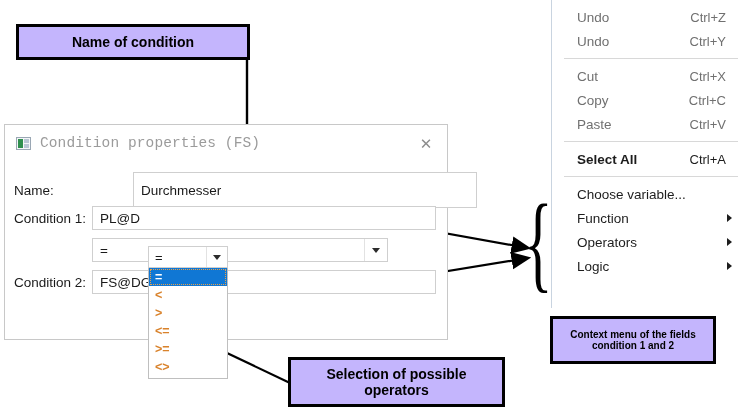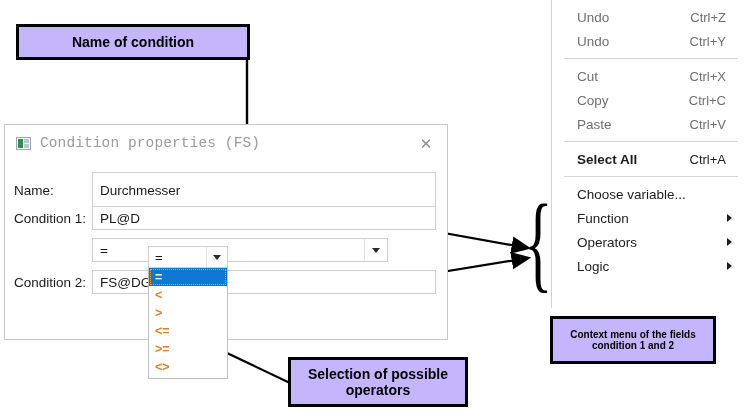--- a/index.html
+++ b/index.html
@@ -21,21 +21,21 @@
     color:#000000;
     font-weight:bold;
     display:flex;
     align-items:center;
     justify-content:center;
     text-align:center;
     line-height:1.15;
     box-sizing:border-box;
   }
   #callout-name{left:16px;top:24px;width:234px;height:36px;font-size:14px;}
-  #callout-operators{left:288px;top:357px;width:180px;height:50px;font-size:14px;}
+  #callout-operators{left:288px;top:357px;width:217px;height:50px;font-size:14px;}
   #callout-context{left:550px;top:316px;width:166px;height:48px;font-size:10px;}
 
   
   .dialog{
     position:absolute;
     left:4px;top:124px;width:444px;height:216px;
     background:#ffffff;
     border:1px solid #c8c8c8;
     box-sizing:border-box;
   }
@@ -62,21 +62,21 @@
   }
   .form-row{position:absolute;display:flex;align-items:center;justify-content:flex-end;}
   .lbl{font-size:13.5px;color:#1a1a1a;}
   .tbox{
     background:#ffffff;border:1px solid #cfcfcf;box-sizing:border-box;
     display:flex;align-items:center;padding-left:7px;
     font-size:13.5px;color:#1a1a1a;
   }
   #row-name{left:14px;top:172px;}
   #row-name .lbl{width:78px;}
-  #row-name .tbox{width:344px;height:36px;}
+  #row-name .tbox{width:344px;height:36px;margin-left:41px;}
   #row-cond1{left:14px;top:206px;}
   #row-cond1 .lbl{width:78px;}
   #row-cond1 .tbox{width:344px;height:24px;}
   #row-cond2{left:14px;top:270px;}
   #row-cond2 .lbl{width:78px;}
   #row-cond2 .tbox{width:344px;height:24px;}
 
   
   .combo-wide{
     position:absolute;left:92px;top:238px;width:296px;height:24px;

